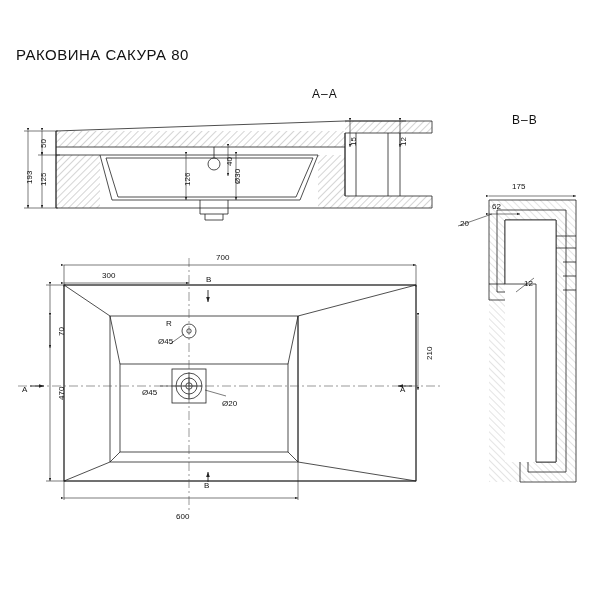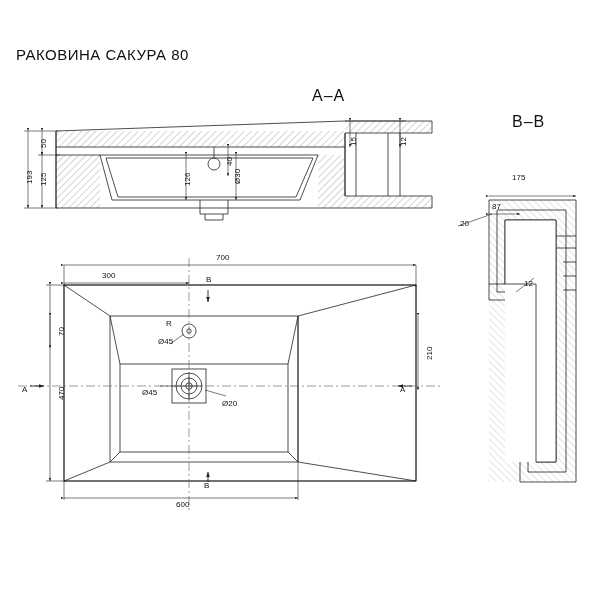--- a/index.html
+++ b/index.html
@@ -18,21 +18,21 @@
     white-space:nowrap;
   }
   svg{position:absolute;left:0;top:0;width:600px;height:600px;}
   .lbl{
     position:absolute;
     font-size:8px;
     color:#111;
     white-space:nowrap;
     line-height:1;
   }
-  .lbl.big{font-size:16px;letter-spacing:1px;}
+  .lbl.big{font-size:12px;letter-spacing:1px;}
   .lbl.rot{transform-origin:left top;}
 </style>
 </head>
 <body>
 
 <div id="sheet">
 
   <div id="title">РАКОВИНА САКУРА 80</div>
 
   <svg viewBox="0 0 600 600">
@@ -196,39 +196,39 @@
 
   <div class="lbl big" style="left:312px;top:88px;">А–А</div>
   <div class="lbl big" style="left:512px;top:114px;">В–В</div>
 
   <div class="lbl" style="left:22px;top:386px;">A</div>
   <div class="lbl" style="left:400px;top:386px;">A</div>
   <div class="lbl" style="left:206px;top:276px;">B</div>
   <div class="lbl" style="left:204px;top:482px;">B</div>
 
   <div class="lbl" style="left:216px;top:254px;">700</div>
-  <div class="lbl" style="left:176px;top:501px;text-align:center;">600</div>
+  <div class="lbl" style="left:176px;top:513px;text-align:center;">600</div>
   <div class="lbl" style="left:102px;top:272px;text-align:center;">300</div>
 
   <div class="lbl rot" style="left:58px;top:400px;transform:rotate(-90deg);">470</div>
   <div class="lbl rot" style="left:426px;top:360px;transform:rotate(-90deg);">210</div>
   <div class="lbl rot" style="left:58px;top:336px;transform:rotate(-90deg);">70</div>
 
   <div class="lbl" style="left:142px;top:389px;">Ø45</div>
   <div class="lbl" style="left:222px;top:400px;">Ø20</div>
   <div class="lbl" style="left:158px;top:338px;">Ø45</div>
   <div class="lbl" style="left:166px;top:320px;">R</div>
 
   <div class="lbl rot" style="left:26px;top:184px;transform:rotate(-90deg);">193</div>
   <div class="lbl rot" style="left:40px;top:186px;transform:rotate(-90deg);">125</div>
   <div class="lbl rot" style="left:40px;top:148px;transform:rotate(-90deg);">50</div>
   <div class="lbl rot" style="left:184px;top:186px;transform:rotate(-90deg);">126</div>
   <div class="lbl rot" style="left:226px;top:166px;transform:rotate(-90deg);">40</div>
   <div class="lbl rot" style="left:234px;top:184px;transform:rotate(-90deg);">Ø30</div>
   <div class="lbl rot" style="left:350px;top:146px;transform:rotate(-90deg);">15</div>
   <div class="lbl rot" style="left:400px;top:146px;transform:rotate(-90deg);">12</div>
 
-  <div class="lbl" style="left:512px;top:174px;">175</div>
-  <div class="lbl" style="left:492px;top:203px;">87</div>
+  <div class="lbl" style="left:512px;top:183px;">175</div>
+  <div class="lbl" style="left:492px;top:203px;">62</div>
   <div class="lbl" style="left:460px;top:220px;">20</div>
   <div class="lbl" style="left:524px;top:280px;">12</div>
 
 </div>
 
 </body></html>

